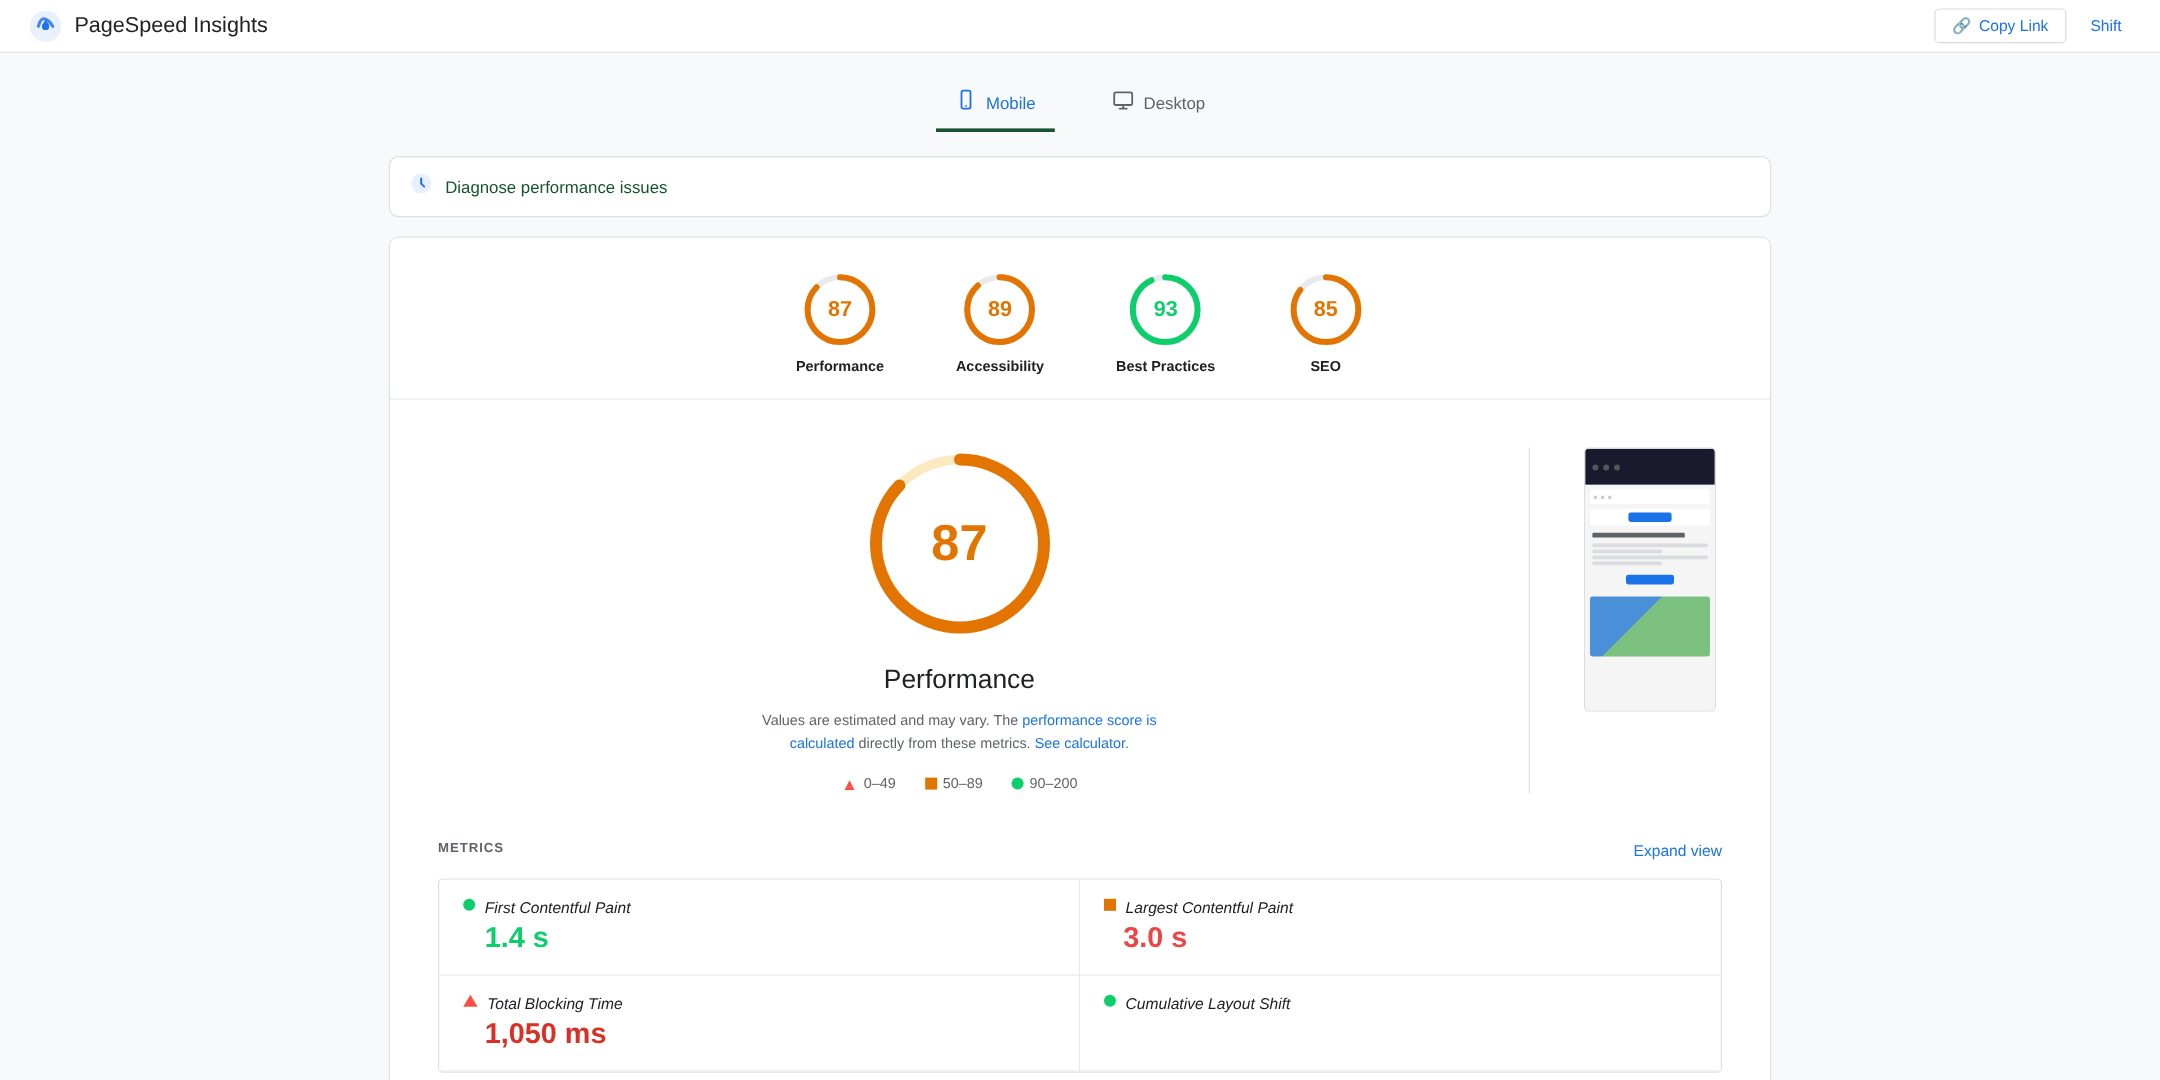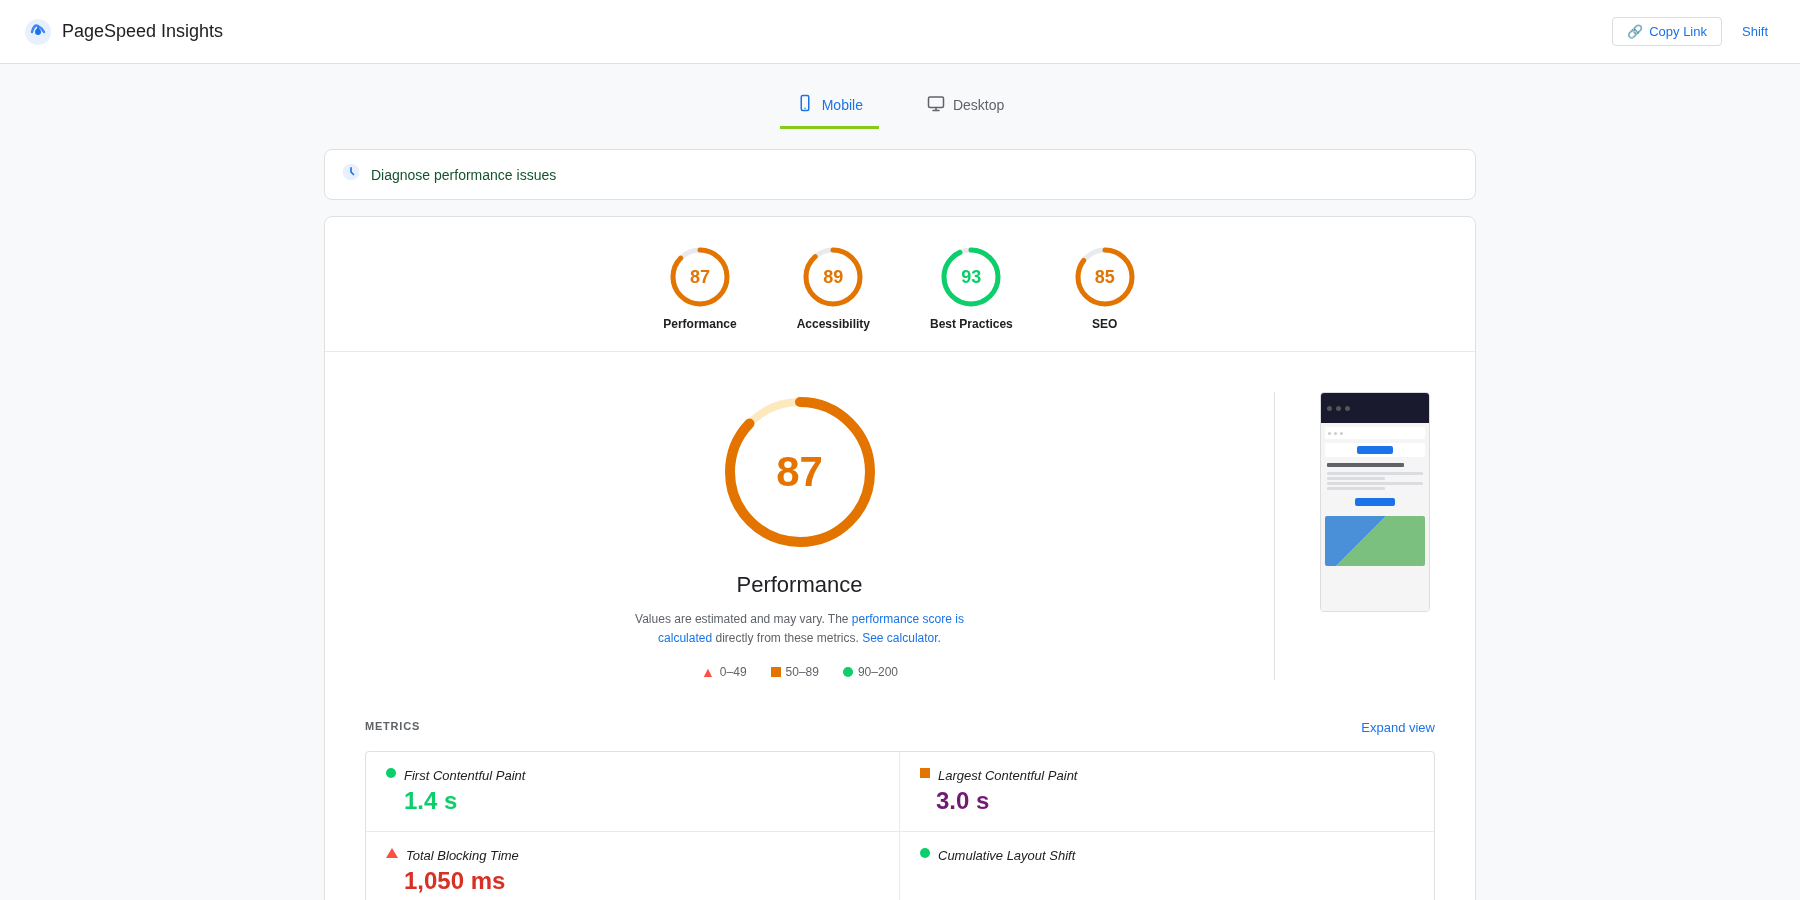--- a/index.html
+++ b/index.html
@@ -12,21 +12,21 @@
     }
 
     
     .header {
       display: flex;
       align-items: center;
       justify-content: space-between;
       padding: 8px 24px;
       background: #fff;
       border-bottom: 1px solid #e0e0e0;
-      height: 64px;
+      height: 44px;
     }
     .header-logo {
       display: flex;
       align-items: center;
       gap: 10px;
     }
     .logo-icon {
       width: 28px;
       height: 28px;
     }
@@ -84,21 +84,21 @@
       padding: 10px 16px;
       cursor: pointer;
       font-size: 14px;
       font-weight: 500;
       color: #5f6368;
       border-bottom: 3px solid transparent;
       text-decoration: none;
     }
     .tab.active {
       color: #1a73e8;
-      border-bottom: 3px solid #84cc16;
+      border-bottom: 3px solid #14532d;
     }
     .tab-icon {
       font-size: 16px;
     }
 
     
     .diagnose-banner {
       display: flex;
       align-items: center;
       gap: 10px;
@@ -411,21 +411,21 @@
     .metric-name {
       font-size: 13px;
       color: #202124;
     }
     .metric-value {
       font-size: 24px;
       font-weight: 600;
       margin-left: 18px;
     }
     .val-green { color: #0cce6b; }
-    .val-orange { color: #701a75; margin-left: 16px; }
+    .val-orange { color: #ef4444; margin-left: 16px; }
     .val-red { color: #d93025; }
   </style>
 </head>
 <body>
 
 <div class="header">
   <div class="header-logo">
     <svg class="logo-icon" viewBox="0 0 28 28" fill="none" xmlns="http://www.w3.org/2000/svg">
       <circle cx="14" cy="14" r="13" fill="#e8f0fe"></circle>
       <path d="M8 14 Q10 6 14 8 Q18 10 20 14" stroke="#4285f4" stroke-width="2.5" fill="none" stroke-linecap="round"></path>

